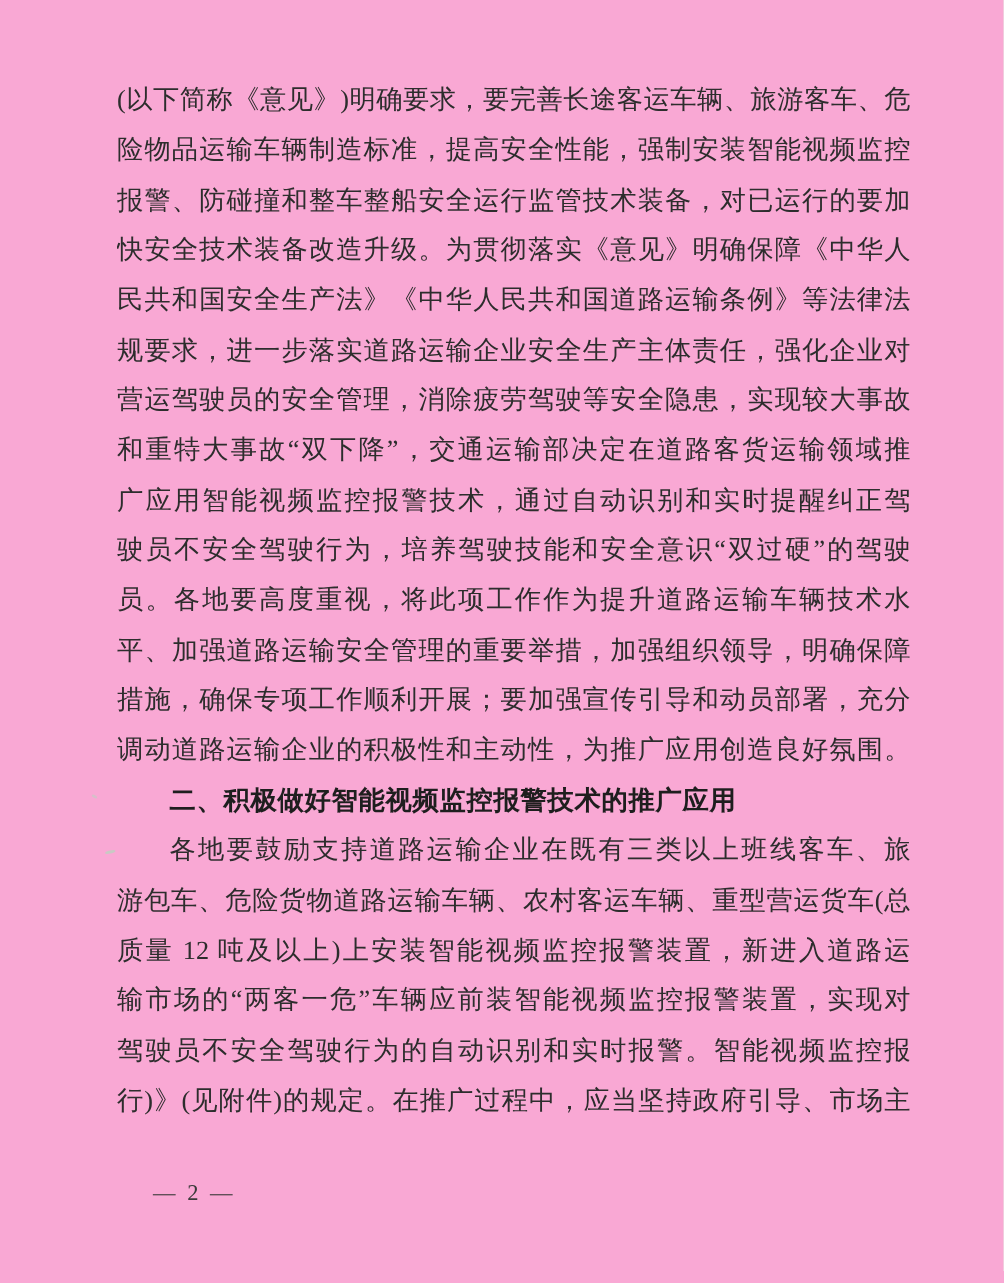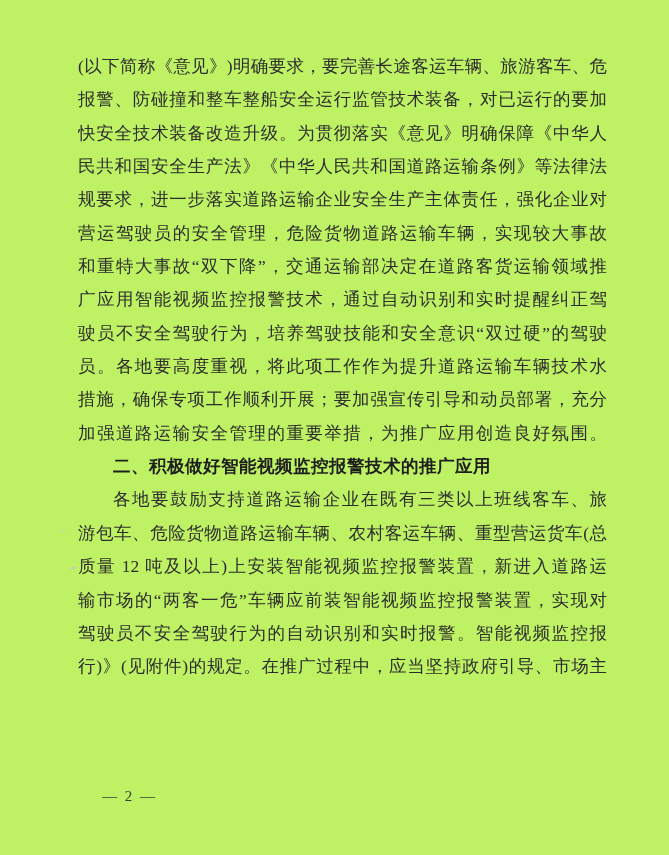--- a/index.html
+++ b/index.html
@@ -5,21 +5,21 @@
   html, body {
     margin: 0;
     padding: 0;
     background: #e8e8e6;
   }
   .page {
     position: relative;
     width: 669px;
     height: 855px;
     margin: 0;
-    background: #bef264;
+    background: #f9a8d4;
     overflow: hidden;
     font-family: "Liberation Serif", "DejaVu Serif", serif;
   }
   .text-block {
     position: absolute;
     left: 78px;
     top: 50px;
     width: 529px;
     font-size: 17.5px;
     line-height: 33.35px;
@@ -61,31 +61,33 @@
   }
   .speck.s1 { left: 70px; top: 567px; width: 7px; height: 2px; transform: rotate(-12deg); }
   .speck.s2 { left: 61px; top: 530px; width: 4px; height: 2px; transform: rotate(30deg); opacity: .7; }
 </style>
 </head>
 <body>
 
 <div class="page">
   <div class="text-block">
     <div class="line">(以下简称《意见》)明确要求，要完善长途客运车辆、旅游客车、危</div>
+    <div class="line">险物品运输车辆制造标准，提高安全性能，强制安装智能视频监控</div>
     <div class="line">报警、防碰撞和整车整船安全运行监管技术装备，对已运行的要加</div>
     <div class="line">快安全技术装备改造升级。为贯彻落实《意见》明确保障《中华人</div>
     <div class="line">民共和国安全生产法》《中华人民共和国道路运输条例》等法律法</div>
     <div class="line">规要求，进一步落实道路运输企业安全生产主体责任，强化企业对</div>
-    <div class="line">营运驾驶员的安全管理，危险货物道路运输车辆，实现较大事故</div>
+    <div class="line">营运驾驶员的安全管理，消除疲劳驾驶等安全隐患，实现较大事故</div>
     <div class="line">和重特大事故“双下降”，交通运输部决定在道路客货运输领域推</div>
     <div class="line">广应用智能视频监控报警技术，通过自动识别和实时提醒纠正驾</div>
     <div class="line">驶员不安全驾驶行为，培养驾驶技能和安全意识“双过硬”的驾驶</div>
     <div class="line">员。各地要高度重视，将此项工作作为提升道路运输车辆技术水</div>
+    <div class="line">平、加强道路运输安全管理的重要举措，加强组织领导，明确保障</div>
     <div class="line">措施，确保专项工作顺利开展；要加强宣传引导和动员部署，充分</div>
-    <div class="line">加强道路运输安全管理的重要举措，为推广应用创造良好氛围。</div>
+    <div class="line">调动道路运输企业的积极性和主动性，为推广应用创造良好氛围。</div>
     <div class="line heading">二、积极做好智能视频监控报警技术的推广应用</div>
     <div class="line indent">各地要鼓励支持道路运输企业在既有三类以上班线客车、旅</div>
     <div class="line">游包车、危险货物道路运输车辆、农村客运车辆、重型营运货车(总</div>
     <div class="line">质量 12 吨及以上)上安装智能视频监控报警装置，新进入道路运</div>
     <div class="line">输市场的“两客一危”车辆应前装智能视频监控报警装置，实现对</div>
     <div class="line">驾驶员不安全驾驶行为的自动识别和实时报警。智能视频监控报</div>
     <div class="line">行)》(见附件)的规定。在推广过程中，应当坚持政府引导、市场主</div>
   </div>
 
   <div class="page-footer">— 2 —</div>

